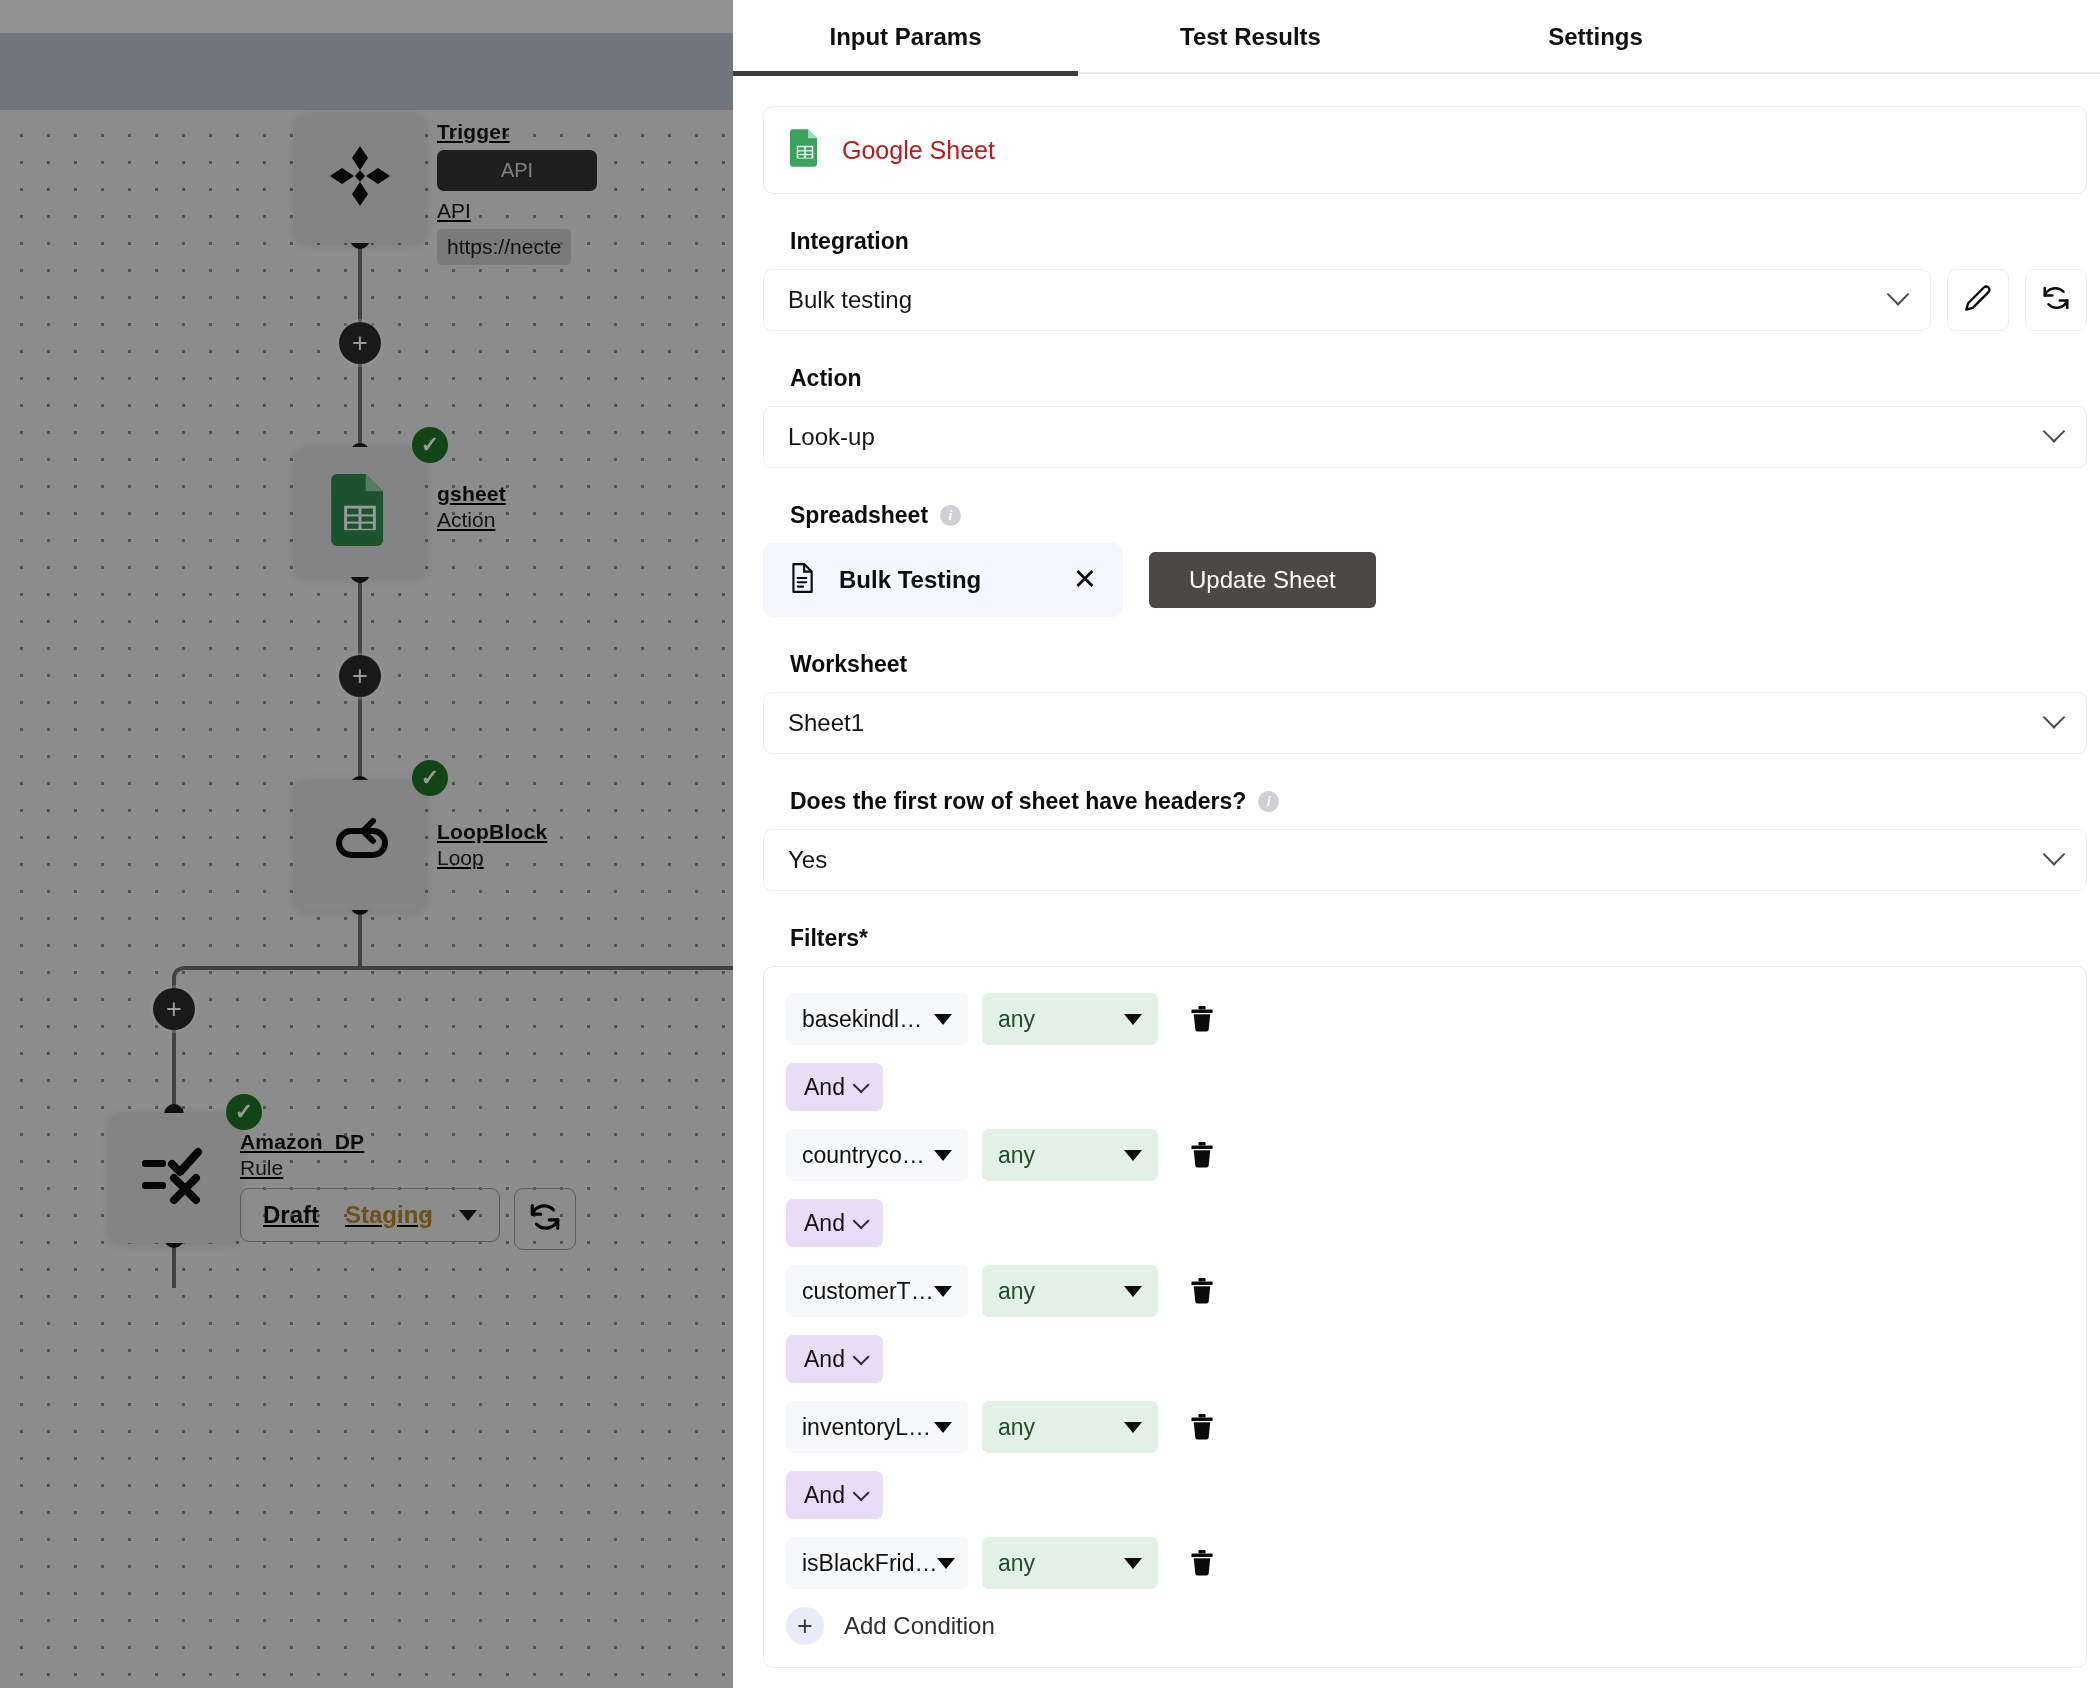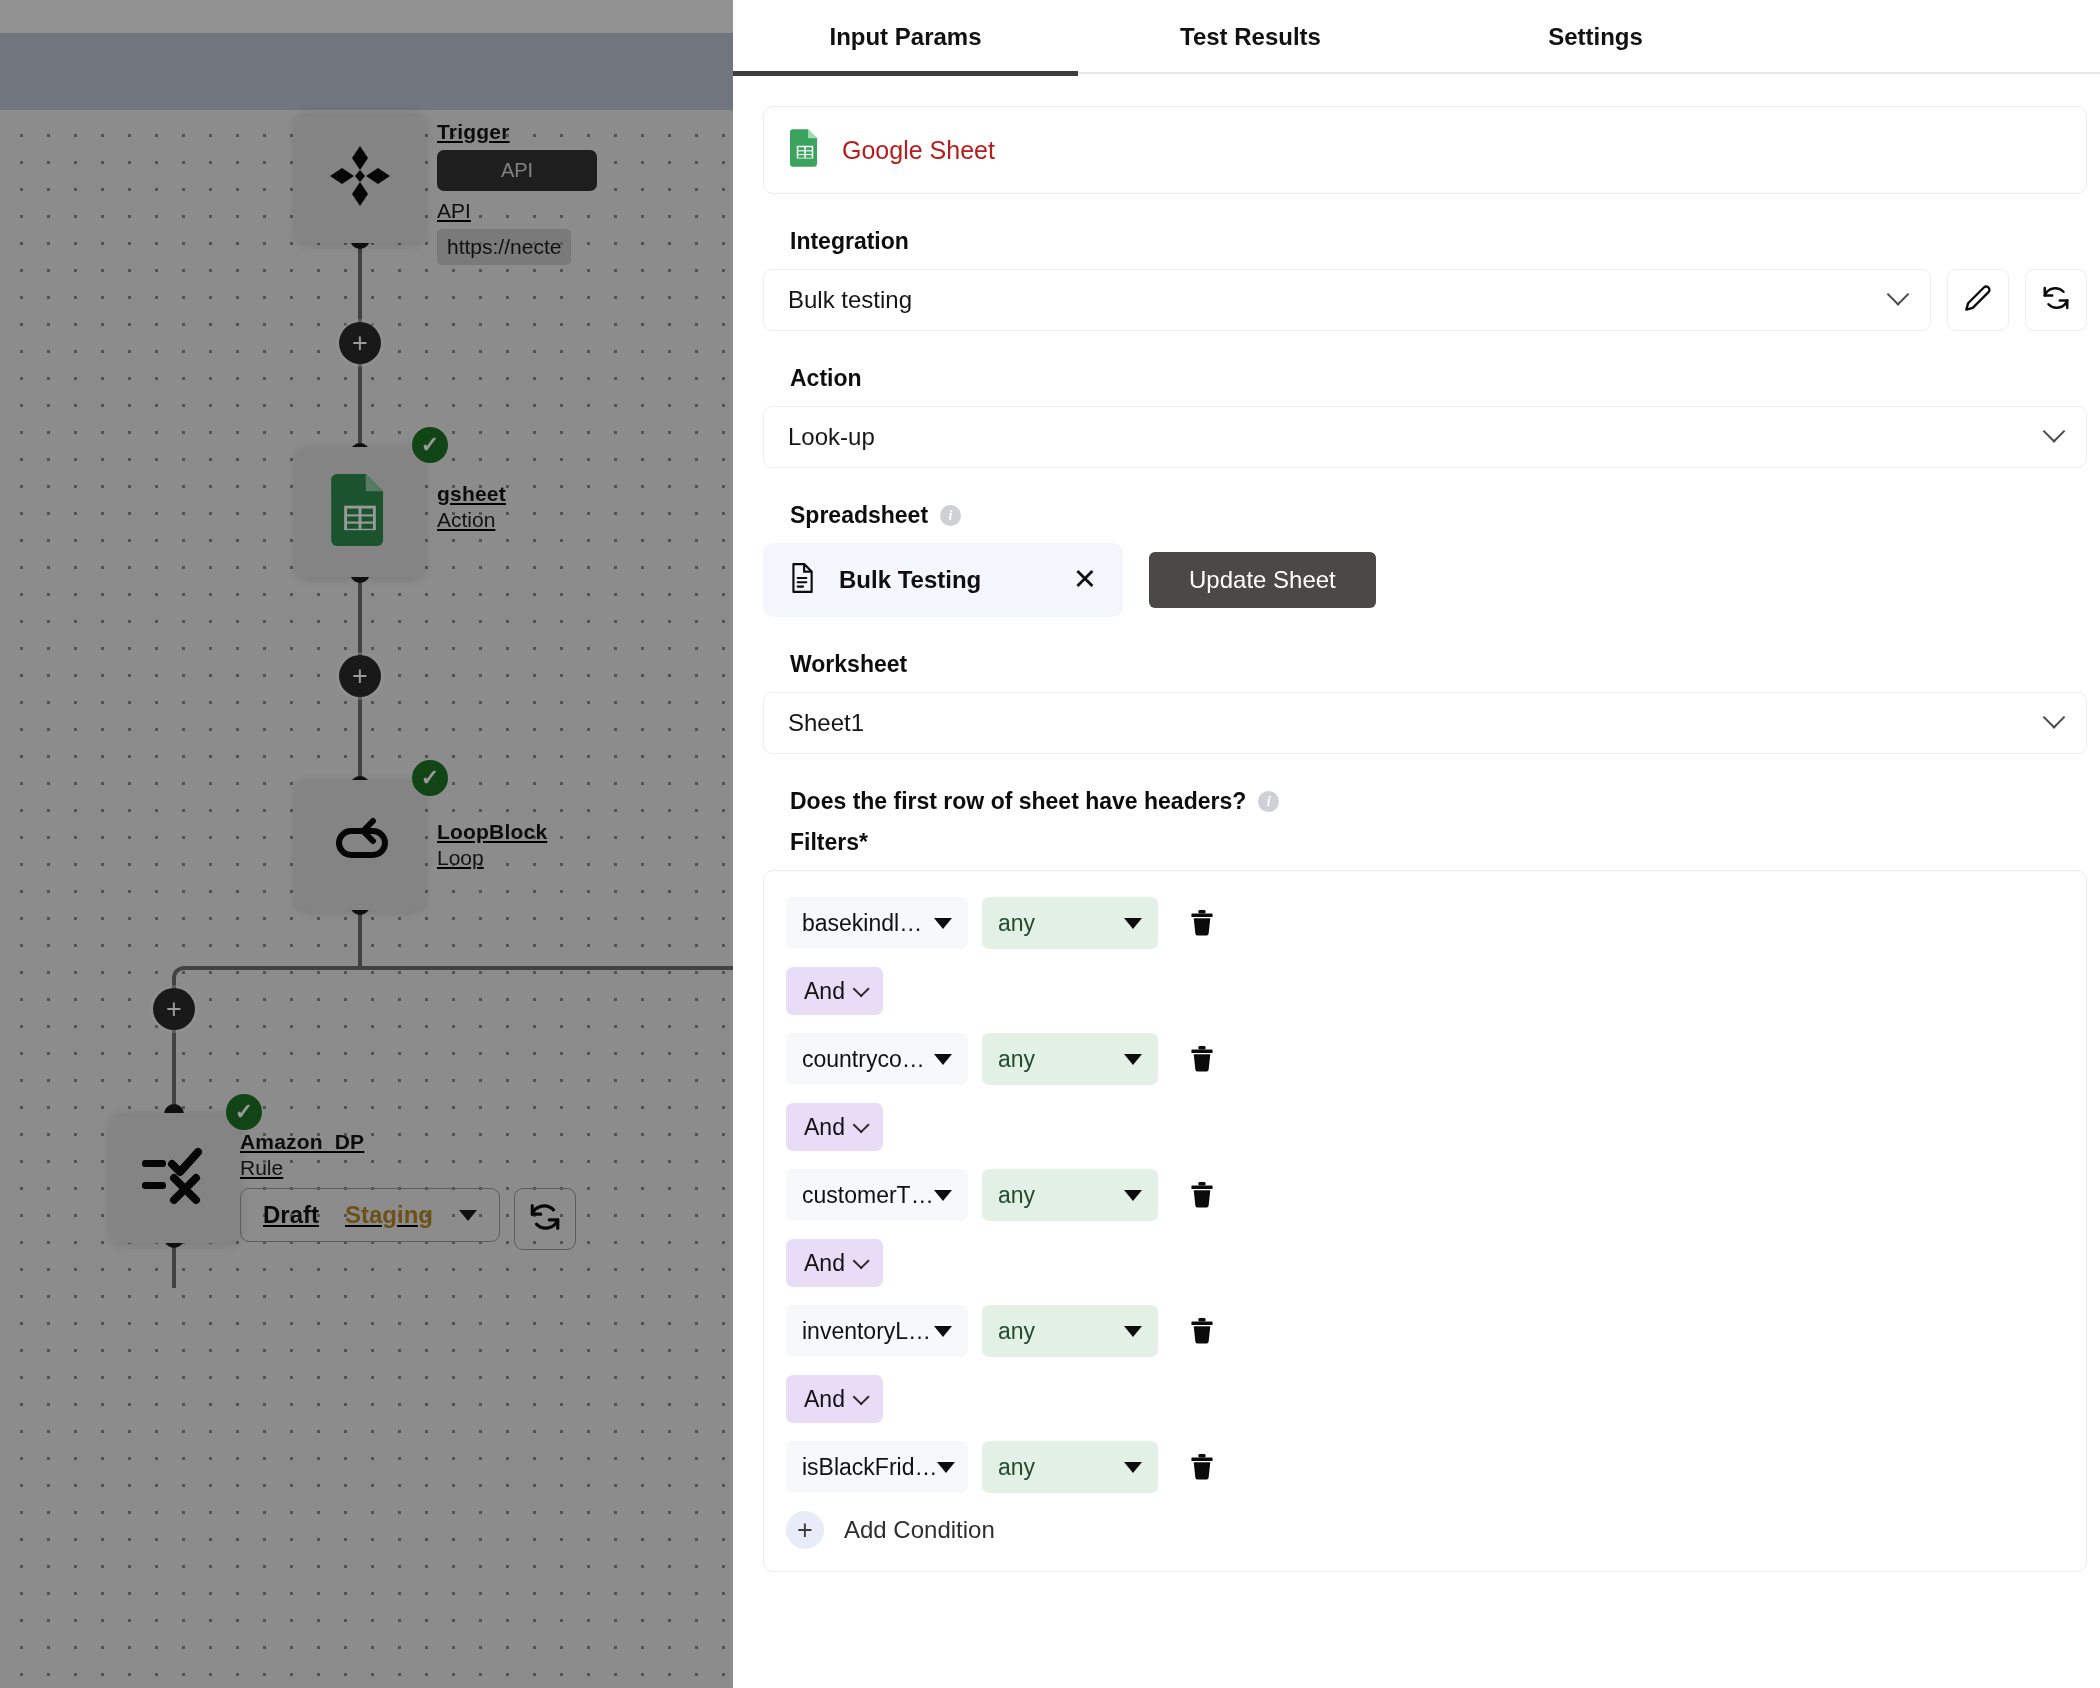--- a/index.html
+++ b/index.html
@@ -414,20 +414,26 @@
         <div class="select">
           <span>Sheet1</span>
           <span class="chev"></span>
         </div>
       </div>
 
       <div class="field-label">
         <span>Does the first row of sheet have headers?</span>
         <span class="info-dot">i</span>
       </div>
+      <div class="row">
+        <div class="select">
+          <span>Yes</span>
+          <span class="chev"></span>
+        </div>
+      </div>
 
       <div class="field-label">Filters*</div>
       <div class="filters-box">
 
         
         <div class="frow">
           <div class="fsel fsel-field">
             <span class="t">basekindl…</span>
             <span class="tri"></span>
           </div>

